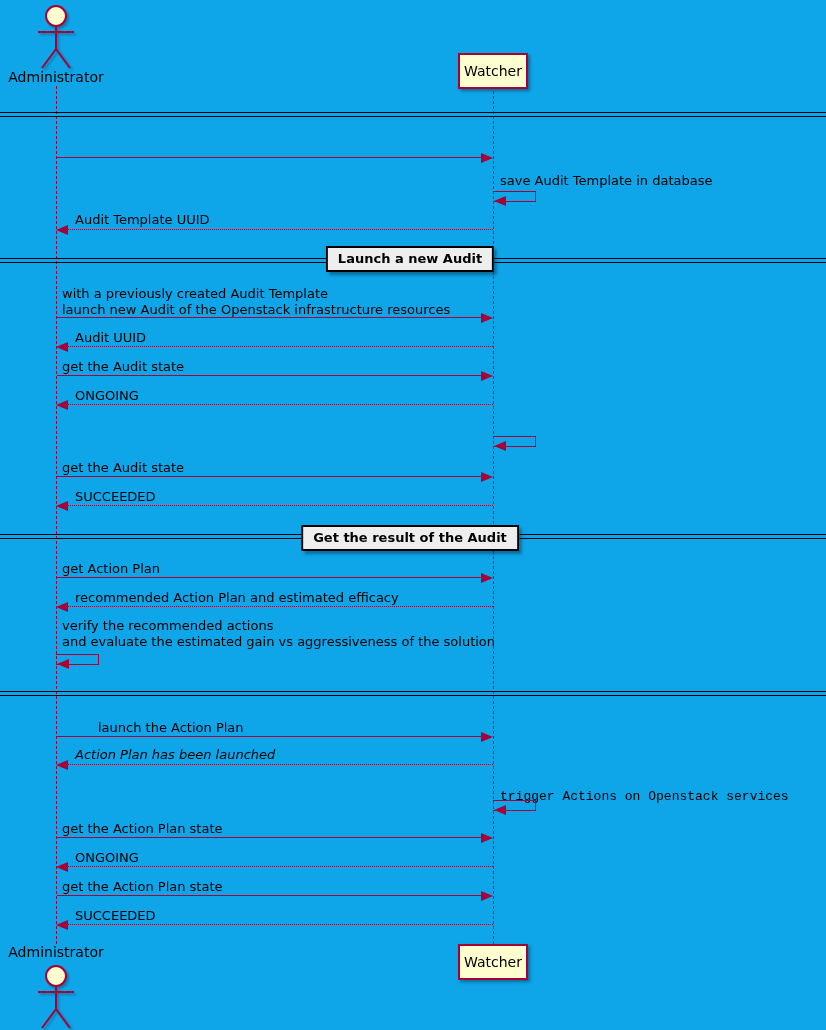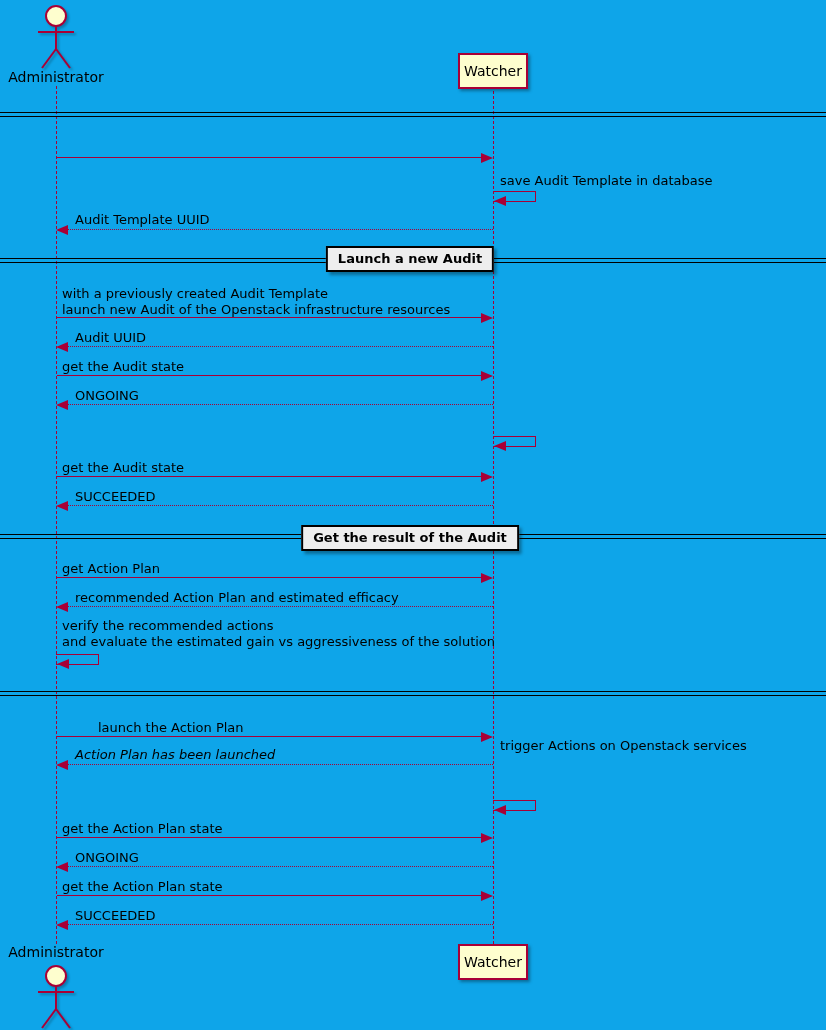--- a/index.html
+++ b/index.html
@@ -117,21 +117,21 @@
   <div class="div-line" style="top:695px;"></div>
 
   <div class="mtext" style="left:54px;top:720px;margin-left:44px;">launch the Action Plan</div>
   <div class="aline" style="left:57px;top:736px;width:426px;"></div>
   <div class="ah r" style="left:481px;top:732px;"></div>
 
   <div class="mtext" style="left:75px;top:747px;font-style:italic;">Action Plan has been launched</div>
   <div class="aline ret" style="left:66px;top:764px;width:427px;"></div>
   <div class="ah l" style="left:56px;top:760px;"></div>
 
-  <div class="mtext" style="left:500px;top:738px;">trigger Actions on Openstack services</div>
+  <div class="mtext" style="left:500px;top:789px;font-family:Liberation Mono, monospace;">trigger Actions on Openstack services</div>
   <div class="selfloop" style="left:493px;top:800px;"></div>
   <div class="ah l" style="left:494px;top:805px;"></div>
 
   <div class="mtext" style="left:62px;top:821px;">get the Action Plan state</div>
   <div class="aline" style="left:57px;top:837px;width:426px;"></div>
   <div class="ah r" style="left:481px;top:833px;"></div>
 
   <div class="mtext" style="left:75px;top:850px;">ONGOING</div>
   <div class="aline ret" style="left:66px;top:866px;width:427px;"></div>
   <div class="ah l" style="left:56px;top:862px;"></div>

